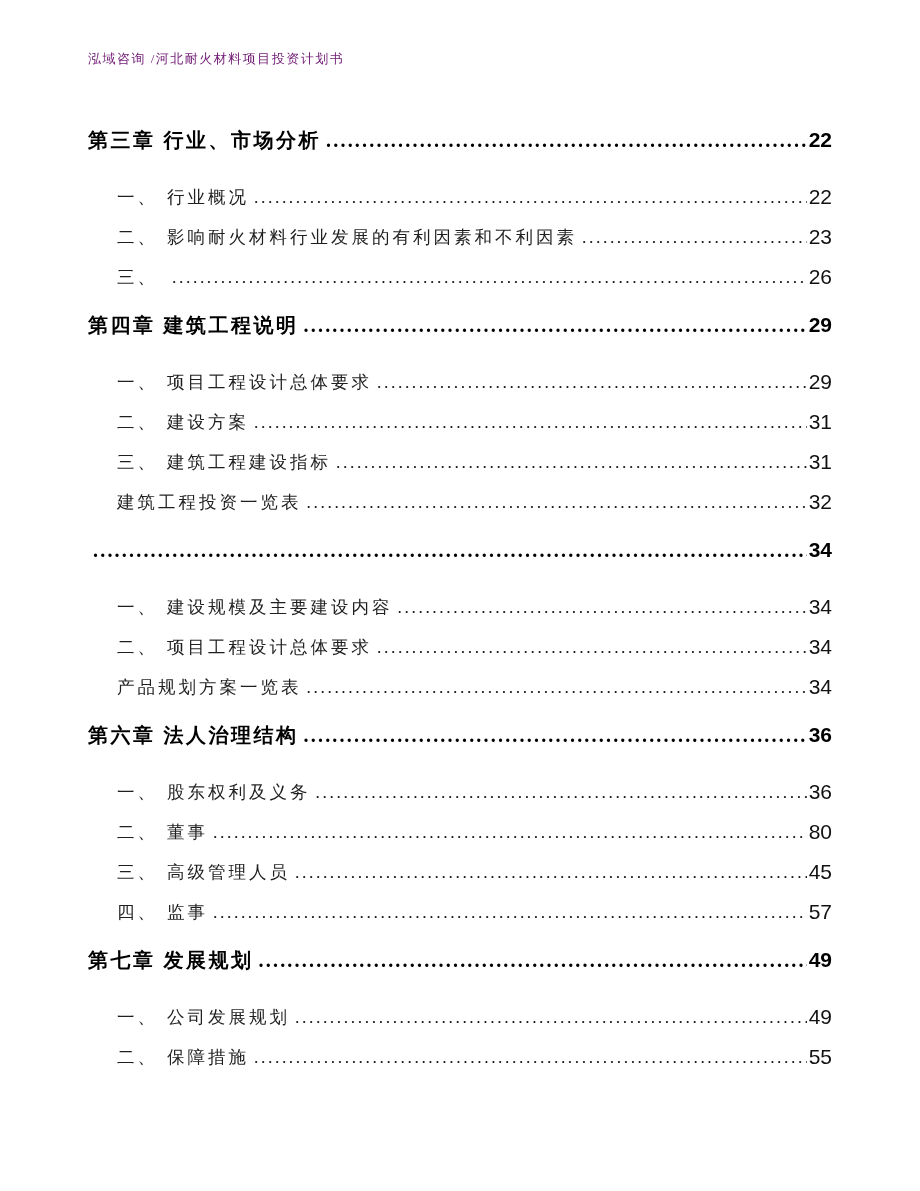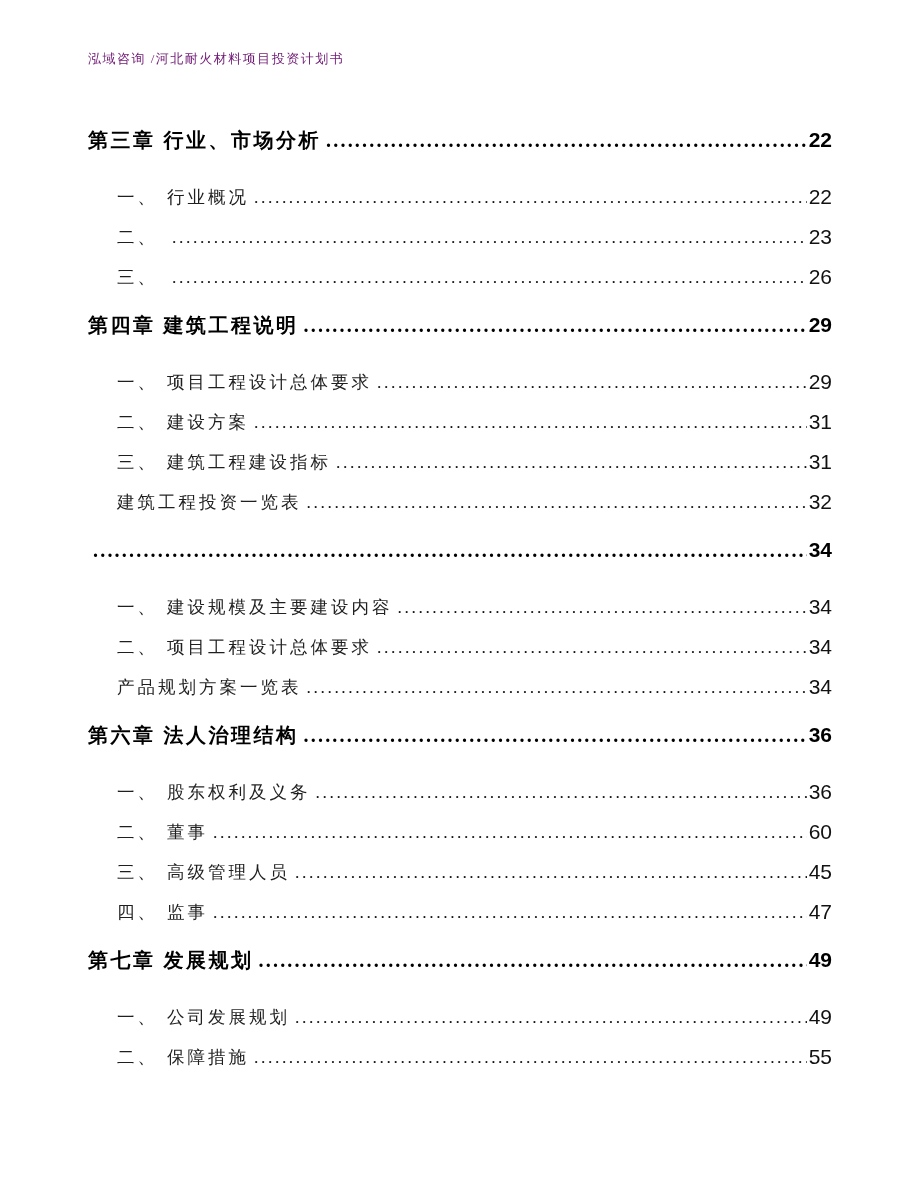--- a/index.html
+++ b/index.html
@@ -100,20 +100,21 @@
     <span class="page">22</span>
   </div>
   <div class="row item">
     <span class="num">一、</span>
     <span class="label">行业概况</span>
     <span class="leader">........................................................................................................................................................................................................</span>
     <span class="page">22</span>
   </div>
   <div class="row item">
     <span class="num">二、</span>
+    <span class="label">影响耐火材料行业发展的有利因素和不利因素</span>
     <span class="leader">........................................................................................................................................................................................................</span>
     <span class="page">23</span>
   </div>
   <div class="row item">
     <span class="num">三、</span>
     <span class="leader">........................................................................................................................................................................................................</span>
     <span class="page">26</span>
   </div>
 
   <div class="row chapter">
@@ -177,33 +178,33 @@
   <div class="row item">
     <span class="num">一、</span>
     <span class="label">股东权利及义务</span>
     <span class="leader">........................................................................................................................................................................................................</span>
     <span class="page">36</span>
   </div>
   <div class="row item">
     <span class="num">二、</span>
     <span class="label">董事</span>
     <span class="leader">........................................................................................................................................................................................................</span>
-    <span class="page">60</span>
+    <span class="page">80</span>
   </div>
   <div class="row item">
     <span class="num">三、</span>
     <span class="label">高级管理人员</span>
     <span class="leader">........................................................................................................................................................................................................</span>
     <span class="page">45</span>
   </div>
   <div class="row item">
     <span class="num">四、</span>
     <span class="label">监事</span>
     <span class="leader">........................................................................................................................................................................................................</span>
-    <span class="page">47</span>
+    <span class="page">57</span>
   </div>
 
   <div class="row chapter">
     <span class="label">第七章 发展规划</span>
     <span class="leader">........................................................................................................................................................................................................</span>
     <span class="page">49</span>
   </div>
   <div class="row item">
     <span class="num">一、</span>
     <span class="label">公司发展规划</span>

